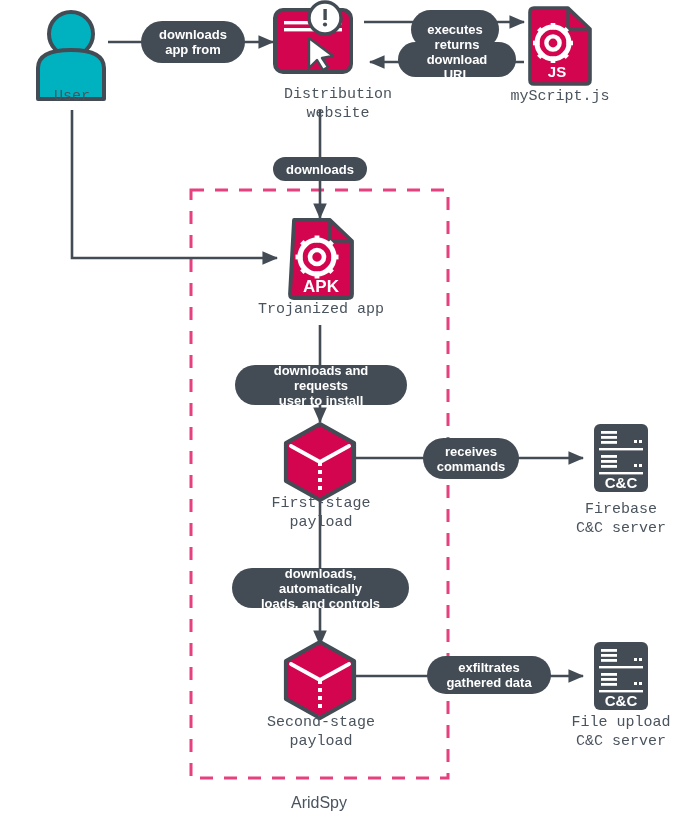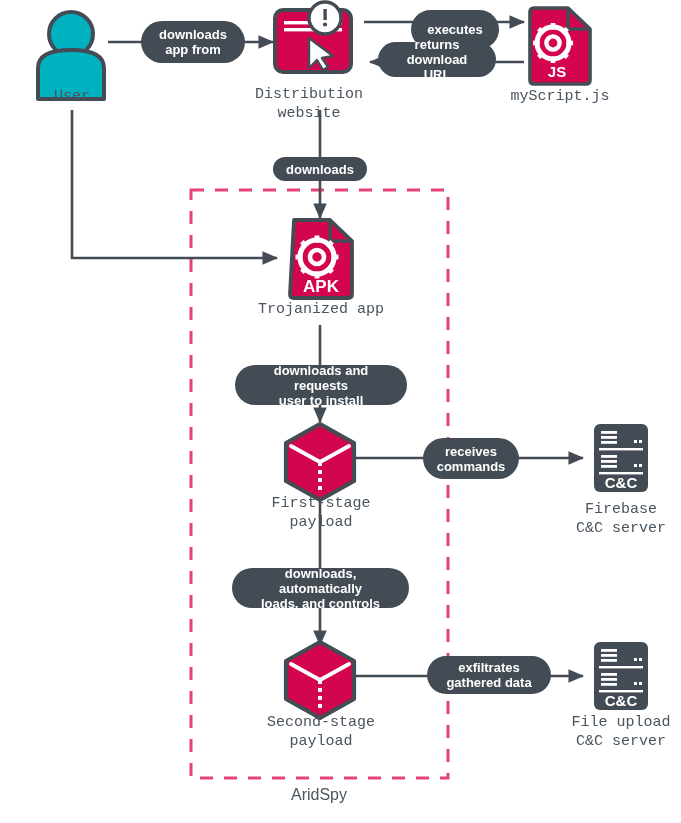--- a/index.html
+++ b/index.html
@@ -49,20 +49,21 @@
     padding: 5px 14px;
     box-sizing: border-box;
     font-family: "Liberation Sans", sans-serif;
   }
   .region-label {
     position: absolute;
     color: #4a545e;
     font-size: 16px;
     text-align: center;
     font-family: "Liberation Sans", sans-serif;
+    margin-top: 8px;
   }
 </style>
 </head>
 <body>
 
 <div id="canvas">
 
   <svg id="svg-layer" viewBox="0 0 681 823">
     <defs>
       <marker id="arrowhead" markerWidth="7" markerHeight="7" refX="5.6" refY="3" orient="auto" markerUnits="strokeWidth">
@@ -196,21 +197,21 @@
         <rect x="634" y="682" width="3" height="3"></rect>
         <rect x="639" y="682" width="3" height="3"></rect>
         <rect x="599" y="690" width="44" height="2.4"></rect>
       </g>
       <text x="621" y="706" fill="#ffffff" font-size="15" font-weight="bold" font-family="Liberation Sans, sans-serif" text-anchor="middle">C&amp;C</text>
     </g>
   </svg>
 
   <div class="node-caption" style="left:22px; top:87px; width:100px;">User</div>
 
-  <div class="node-caption" style="left:239px; top:85px; width:140px;">Distribution
+  <div class="node-caption" style="left:268px; top:85px; width:140px;">Distribution
 website</div>
 
   <div class="node-caption" style="left:245px; top:300px; width:152px;">Trojanized app</div>
 
   <div class="node-caption" style="left:497px; top:87px; width:126px;">myScript.js</div>
 
   <div class="node-caption" style="left:250px; top:494px; width:142px;">First-stage
 payload</div>
 
   <div class="node-caption" style="left:556px; top:500px; width:130px;">Firebase
@@ -220,21 +221,21 @@
 payload</div>
 
   <div class="node-caption" style="left:556px; top:713px; width:130px;">File upload
 C&amp;C server</div>
 
   <div class="pill" style="left:141px; top:21px; width:104px; height:42px;">downloads
 app from</div>
 
   <div class="pill" style="left:411px; top:10px; width:88px; height:39px;">executes</div>
 
-  <div class="pill" style="left:378px; top:42px; width:118px; height:35px;">returns
+  <div class="pill" style="left:398px; top:42px; width:118px; height:35px;">returns
 download URL</div>
 
 
   <div class="pill" style="left:273px; top:157px; width:94px; height:24px;">downloads</div>
 
   <div class="pill" style="left:235px; top:365px; width:172px; height:40px;">downloads and requests
 user to install</div>
 
   <div class="pill" style="left:232px; top:568px; width:177px; height:40px;">downloads, automatically
 loads, and controls</div>

